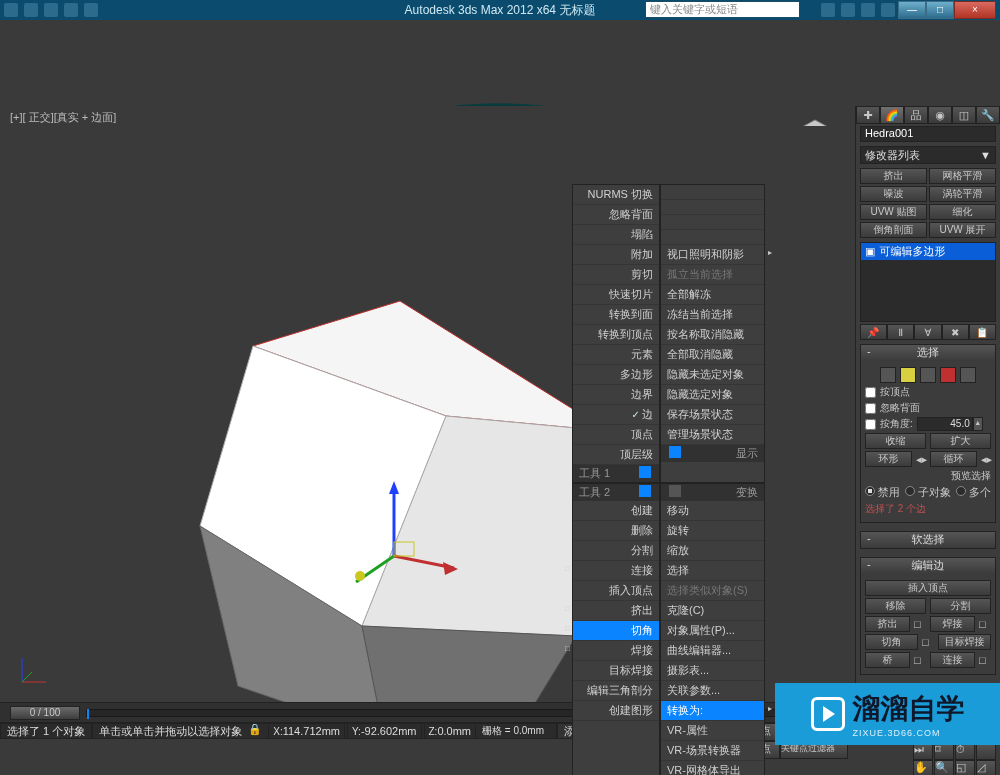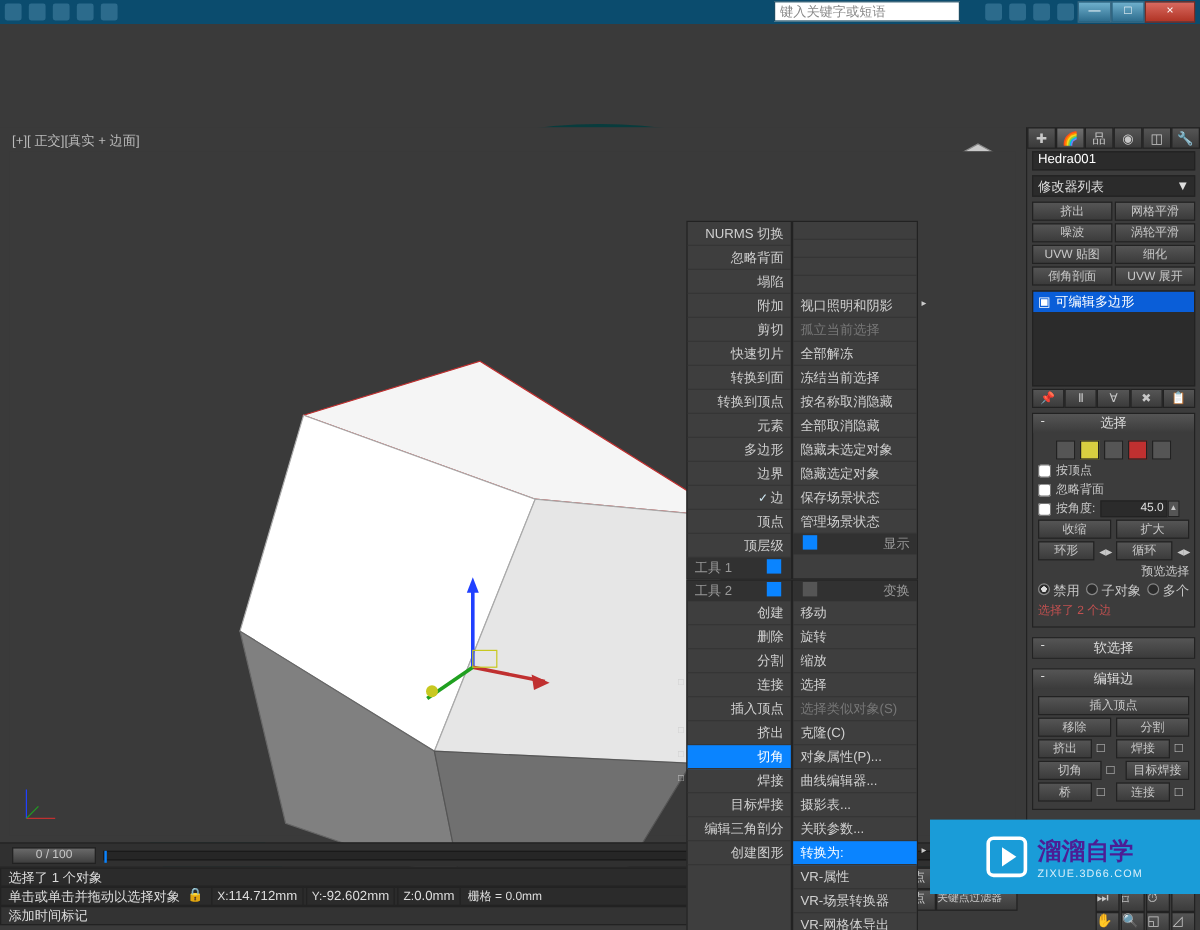--- a/index.html
+++ b/index.html
@@ -76,54 +76,55 @@
 .timeline { position:absolute; left:0; top:702px; width:1000px; height:20px; background:#303030; border-top:1px solid #222; display:flex; align-items:center; }
 .timeline .slider { width:70px; height:14px; background:linear-gradient(#6a6a6a,#3e3e3e); border:1px solid #222; margin-left:10px; font-size:10px; display:flex; align-items:center; justify-content:center; }
 .timeline .track { flex:1; height:8px; background:#262626; margin:0 6px; border:1px solid #1a1a1a; position:relative; }
 .timeline .track::after{content:""; position:absolute; left:0; top:-1px; width:2px; height:10px; background:#0a84ff;}
 
 .statusbar { position:absolute; left:0; top:722px; width:1000px; height:53px; background:#3a3a3a; display:flex; border-top:1px solid #222; }
 .statusbar .left { width:88px; display:flex; flex-direction:column; }
 .statusbar .left .btnrow { display:flex; }
 .statusbar .left .btnrow .b { width:20px; height:18px; background:linear-gradient(#555,#3b3b3b); border:1px solid #222; }
 .statusbar .left .label { height:16px; background:#d48fb8; border:1px solid #222; font-size:10px; display:flex; align-items:center; justify-content:center; color:#000;}
-.statusbar .prompt { flex:1; display:flex; flex-direction:column; }
+.statusbar .prompt { flex:1; display:flex; flex-direction:row; }
 .statusbar .prompt .line { height:16px; background:#2b2b2b; border:1px solid #222; font-size:11px; padding:0 6px; color:#ddd; display:flex; align-items:center; }
 .statusbar .coords { display:flex; gap:2px; align-items:center; margin-left:6px; }
 .statusbar .coords .cell{ height:16px; background:#2b2b2b; border:1px solid #222; font-size:10px; padding:0 4px; color:#ddd; display:flex; align-items:center; }
 .statusbar .right-ctrl { display:flex; flex-wrap:wrap; width:280px; }
 .statusbar .right-ctrl .b { width:20px; height:18px; background:linear-gradient(#555,#3b3b3b); border:1px solid #222; }
 .statusbar .grid { display:flex; align-items:center; font-size:10px; margin:0 6px;}
 .statusbar .navpad { display:grid; grid-template-columns:repeat(4,20px); grid-auto-rows:18px; gap:1px; margin-left:auto; margin-right:4px; }
 .statusbar .navpad .b { background:linear-gradient(#555,#3b3b3b); border:1px solid #222; }
 
 
 .annot { position:absolute; pointer-events:none; z-index:9; }
 
 
 .watermark { position:absolute; right:0; bottom:30px; width:225px; height:62px; background:#1a9cd8; display:flex; align-items:center; justify-content:center; gap:8px; z-index:20; }
 .watermark .play { width:34px; height:34px; border:3px solid #fff; border-radius:6px; display:flex; align-items:center; justify-content:center; }
 .watermark .play::after { content:""; border-left:12px solid #fff; border-top:8px solid transparent; border-bottom:8px solid transparent; margin-left:3px;}
-.watermark .txt1 { color:#4c1d95; font-size:20px; font-weight:bold; }
+.watermark .txt1 { color:#0f172a; font-size:28px; font-weight:bold; }
 .watermark .txt2 { color:#d9effa; font-size:9px; letter-spacing:1px; }
 
 
 .tick { color:#cfe8f3; font-size:10px; margin-right:2px;}
 </style>
 </head>
 <body>
 
 <div class="titlebar">
   <div class="left-icons">
     <span></span>
     <span></span>
     <span></span>
     <span></span>
     <span></span>
   </div>
+  <div class="title">Autodesk 3ds Max  2012 x64     无标题</div>
   <div class="searchbox">
     <span>键入关键字或短语</span>
   </div>
   <div class="extra-icons">
     <span></span>
     <span></span>
     <span></span>
     <span></span>
   </div>
   <div class="window-btns">

